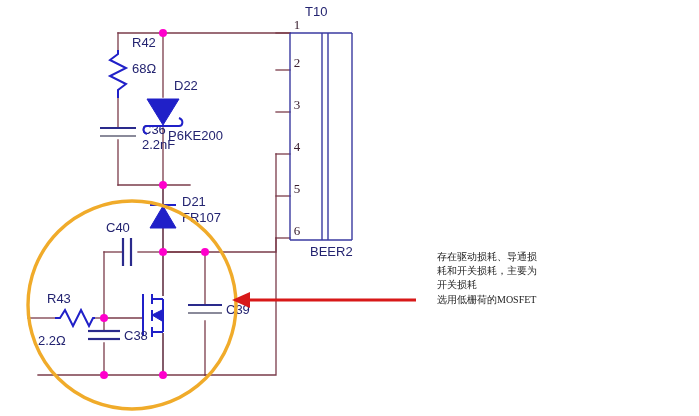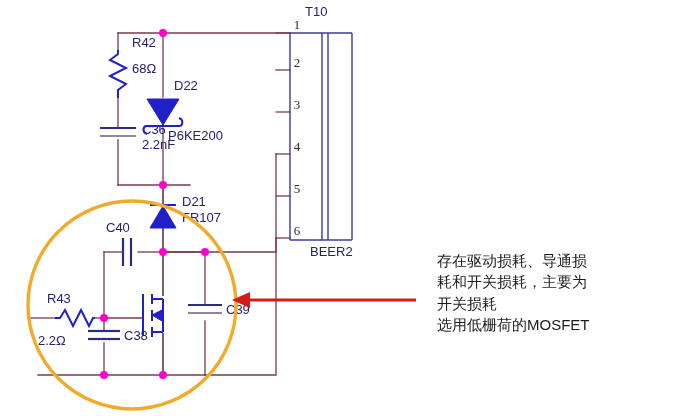--- a/index.html
+++ b/index.html
@@ -92,22 +92,22 @@
   }
   .arrow-head {
     fill: #d81919;
     stroke: none;
   }
   #annotation-text {
     position: absolute;
     left: 437px;
     top: 250px;
     width: 255px;
-    font-family: Liberation Sans, sans-serif;
-    font-size: 15px;
+    font-family: Liberation Serif, serif;
+    font-size: 10px;
     line-height: 1.42;
     color: #1c1c1c;
     white-space: pre-line;
     letter-spacing: 0px;
   }
 </style>
 </head>
 <body>
 
 <div id="schematic-root">

